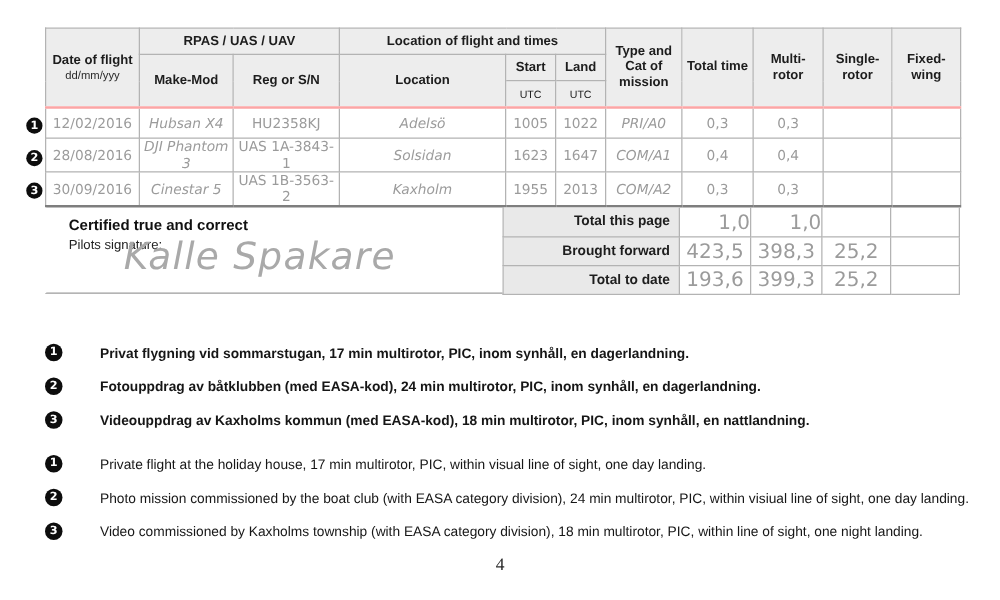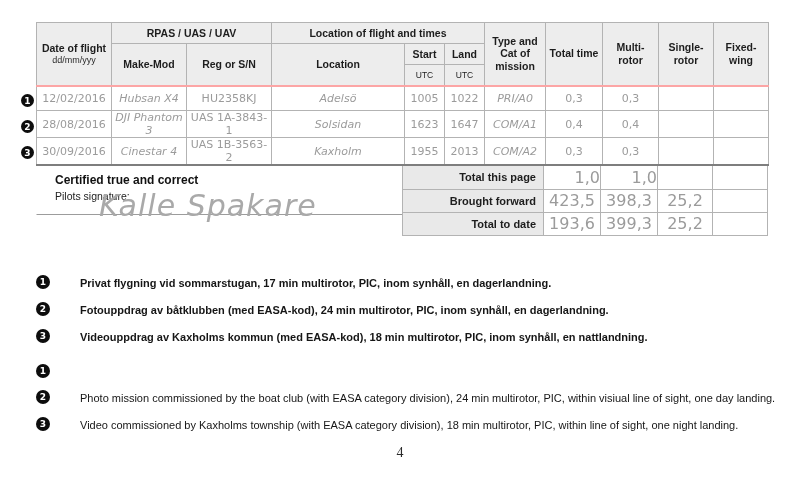--- a/index.html
+++ b/index.html
@@ -22,21 +22,21 @@
   .log tbody tr { height:25px; }
   .log tbody td { font-size:11px; color:#9b9b9b; background:#fff; }
   .log tbody tr:first-child td { border-top:2px solid #fca5a5; }
   .log tbody tr:last-child td  { border-bottom:2px solid #7e7e7e; }
   .hand { font-family:"DejaVu Sans", sans-serif; }
   .hand-it { font-style:italic; }
 
   
   .bottom-row { display:flex; width:732px; }
   .sig-area {
-    position:relative; width:367px; height:49px;
+    position:relative; width:367px; height:69px;
     border-bottom:1px solid #9c9c9c; border-left:1px solid #fff;
   }
   .certified { font-size:12px; font-weight:bold; color:#111; margin:7px 0 3px 18px; }
   .sig-label { font-size:10.5px; color:#222; margin-left:18px; }
   .sig-name {
     position:absolute; left:62px; top:22px; font-family:"DejaVu Sans", sans-serif;
     font-style:italic; font-size:30px; color:#a9a9a9; letter-spacing:1px; white-space:nowrap;
   }
   table.sum { border-collapse:collapse; width:365px; table-layout:fixed; }
   .sum th, .sum td { border:1px solid #b3b3b3; }
@@ -141,21 +141,21 @@
           <td class="hand">1623</td>
           <td class="hand">1647</td>
           <td class="hand hand-it">COM/A1</td>
           <td class="hand">0,4</td>
           <td class="hand">0,4</td>
           <td class="hand"></td>
           <td class="hand"></td>
         </tr>
         <tr>
           <td class="hand">30/09/2016</td>
-          <td class="hand hand-it">Cinestar 4</td>
+          <td class="hand hand-it">Cinestar 5</td>
           <td class="hand">UAS 1B-3563-2</td>
           <td class="hand hand-it">Kaxholm</td>
           <td class="hand">1955</td>
           <td class="hand">2013</td>
           <td class="hand hand-it">COM/A2</td>
           <td class="hand">0,3</td>
           <td class="hand">0,3</td>
           <td class="hand"></td>
           <td class="hand"></td>
         </tr>
@@ -214,20 +214,21 @@
     </div>
     <div class="note">
       <span class="num-badge">3</span>
       <span class="note-text">Videouppdrag av Kaxholms kommun (med EASA-kod), 18 min multirotor, PIC, inom synhåll, en nattlandning.</span>
     </div>
   </div>
 
   <div class="notes en" style="top:365px">
     <div class="note">
       <span class="num-badge">1</span>
+      <span class="note-text">Private flight at the holiday house, 17 min multirotor, PIC, within visual line of sight, one day landing.</span>
     </div>
     <div class="note">
       <span class="num-badge">2</span>
       <span class="note-text">Photo mission commissioned by the boat club (with EASA category division), 24 min multirotor, PIC, within visiual line of sight, one day landing.</span>
     </div>
     <div class="note">
       <span class="num-badge">3</span>
       <span class="note-text">Video commissioned by Kaxholms township (with EASA category division), 18 min multirotor, PIC, within line of sight, one night landing.</span>
     </div>
   </div>

